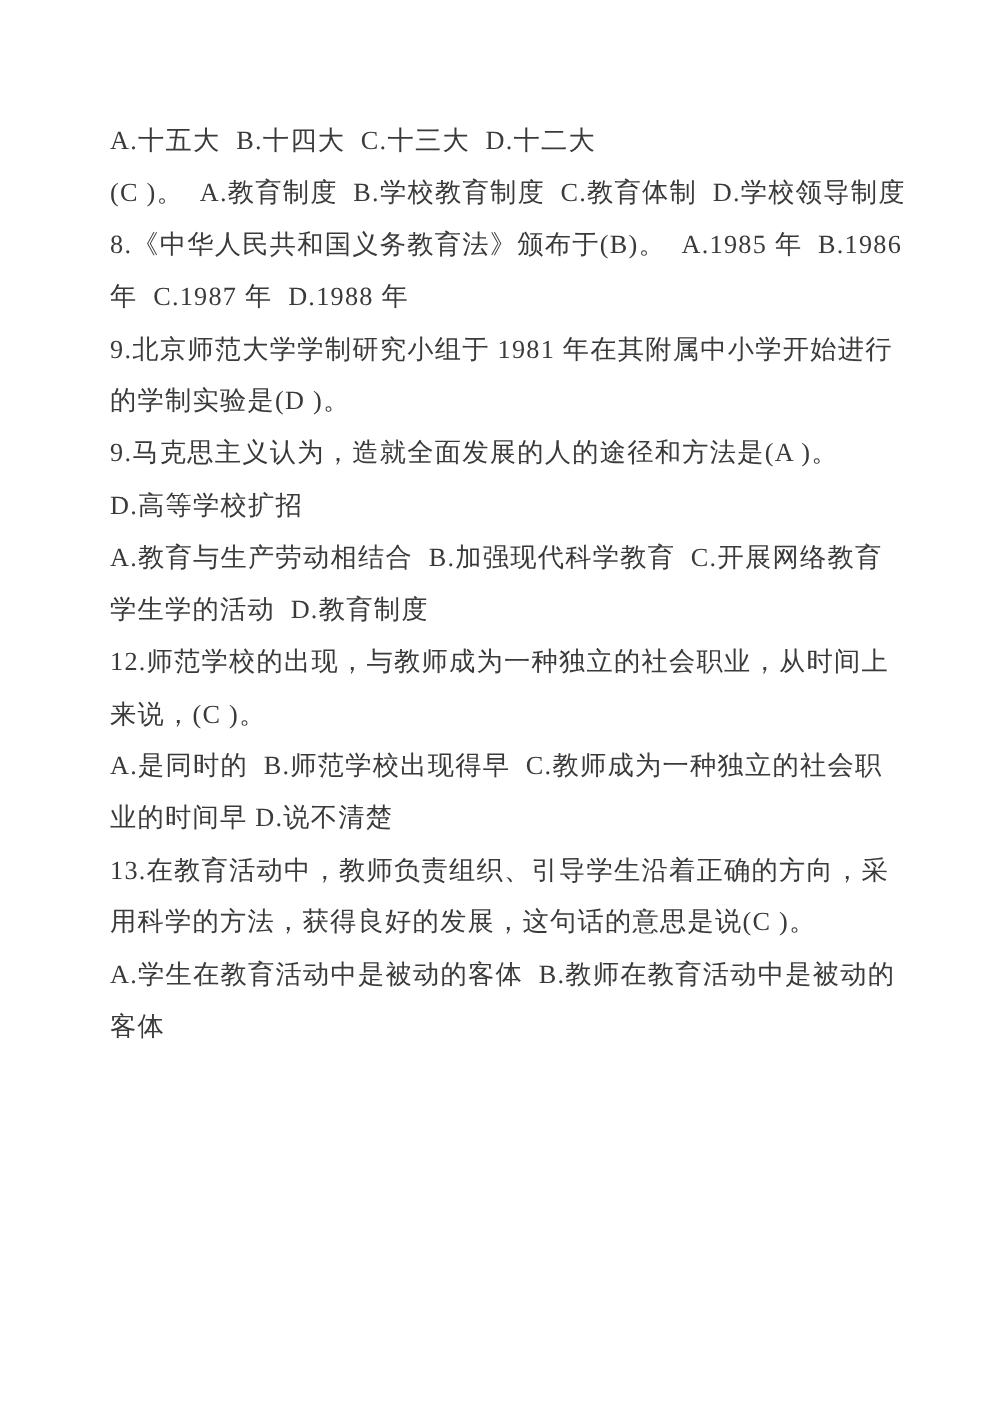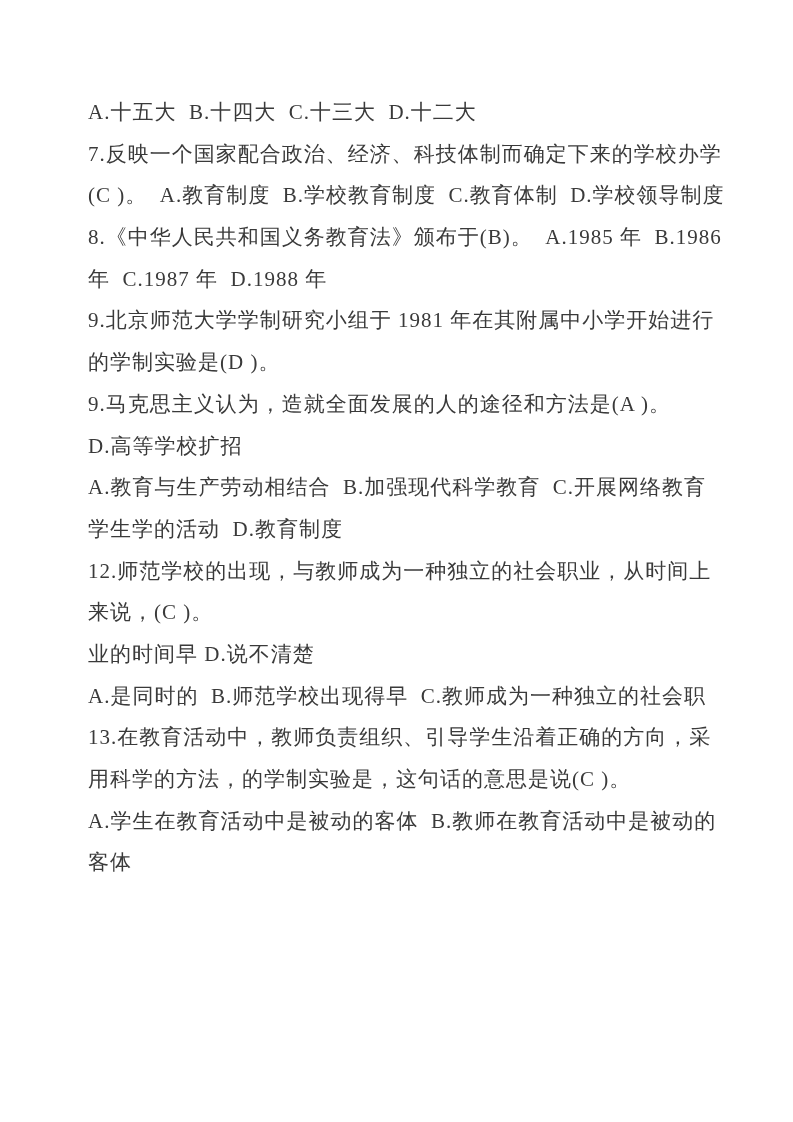--- a/index.html
+++ b/index.html
@@ -29,31 +29,30 @@
     color: #3a3a3a;
     font-weight: 400;
     -webkit-font-smoothing: antialiased;
   }
 </style>
 </head>
 <body>
 
 <div class="page">
   <div class="line">A.十五大  B.十四大  C.十三大  D.十二大</div>
-  <div class="line">7.反映一个国家配合政治、经济、科技体制而确定下来的学校办学</div>
   <div class="line">(C )。  A.教育制度  B.学校教育制度  C.教育体制  D.学校领导制度</div>
   <div class="line">8.《中华人民共和国义务教育法》颁布于(B)。  A.1985 年  B.1986</div>
   <div class="line">年  C.1987 年  D.1988 年</div>
   <div class="line">9.北京师范大学学制研究小组于 1981 年在其附属中小学开始进行</div>
   <div class="line">的学制实验是(D )。</div>
   <div class="line">9.马克思主义认为，造就全面发展的人的途径和方法是(A )。</div>
   <div class="line">D.高等学校扩招</div>
   <div class="line">A.教育与生产劳动相结合  B.加强现代科学教育  C.开展网络教育</div>
   <div class="line">学生学的活动  D.教育制度</div>
   <div class="line">12.师范学校的出现，与教师成为一种独立的社会职业，从时间上</div>
   <div class="line">来说，(C )。</div>
+  <div class="line">A.是同时的  B.师范学校出现得早  C.教师成为一种独立的社会职</div>
   <div class="line">业的时间早 D.说不清楚</div>
-  <div class="line">A.是同时的  B.师范学校出现得早  C.教师成为一种独立的社会职</div>
   <div class="line">13.在教育活动中，教师负责组织、引导学生沿着正确的方向，采</div>
-  <div class="line">用科学的方法，的学制实验是，这句话的意思是说(C )。</div>
+  <div class="line">用科学的方法，获得良好的发展，这句话的意思是说(C )。</div>
   <div class="line">A.学生在教育活动中是被动的客体  B.教师在教育活动中是被动的</div>
   <div class="line">客体</div>
 </div>
 
 </body></html>

